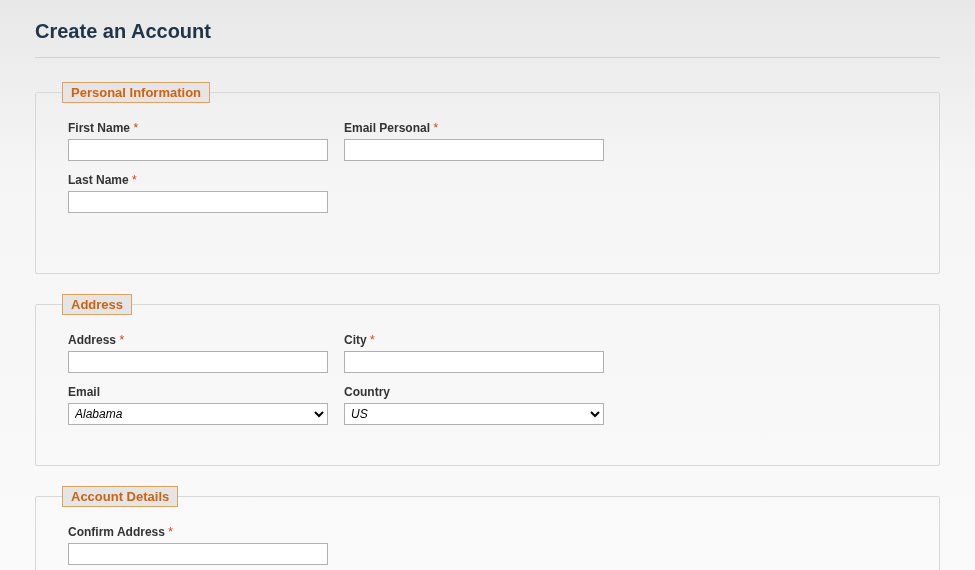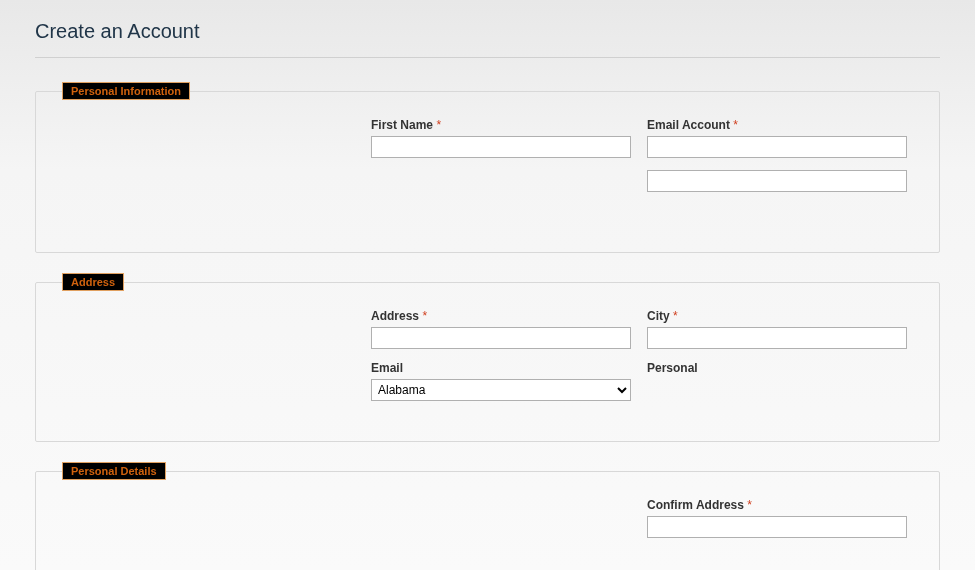--- a/index.html
+++ b/index.html
@@ -13,51 +13,50 @@
       width: 975px;
       height: 570px;
       padding: 0;
       overflow: hidden;
     }
     .container {
       padding: 20px 35px 20px 35px;
     }
     .page-title {
       font-size: 20px;
-      font-weight: normal;
+      font-weight: bold;
       color: #203548;
       margin-bottom: 8px;
       padding-bottom: 6px;
     }
     .title-divider {
       border: none;
       border-top: 1px solid #d0d0d0;
       margin-bottom: 24px;
     }
     fieldset {
       border: 1px solid #d8d8d8;
       border-radius: 2px;
       padding: 18px 32px 28px 32px;
       margin-bottom: 20px;
       background: transparent;
     }
     legend {
       padding: 2px 8px;
       border: 1px solid #e0a060;
-      background: #000000;
+      background: #e5e5e5;
       color: #d0620e;
-      font-size: 11px;
+      font-size: 13px;
       font-weight: bold;
       margin-left: -6px;
     }
     .form-row {
       display: flex;
       gap: 16px;
       margin-bottom: 12px;
-      justify-content: flex-end;
     }
     .form-group {
       display: flex;
       flex-direction: column;
       width: 260px;
     }
     .form-label {
       font-size: 12px;
       color: #333;
       font-weight: bold;
@@ -75,20 +74,21 @@
       font-size: 12px;
       width: 100%;
     }
     .form-select {
       height: 22px;
       border: 1px solid #b0b0b0;
       background: #fff;
       padding: 1px 2px;
       font-size: 12px;
       width: 100%;
+      font-style: italic;
     }
     .spacer {
       height: 20px;
     }
   </style>
 </head>
 <body>
 
 <div class="container">
   <h1 class="page-title">Create an Account</h1>
@@ -99,28 +99,32 @@
     <div class="form-row">
       <div class="form-group">
         <label class="form-label">
           <span>First Name</span>
           <span class="required">*</span>
         </label>
         <input type="text" class="form-input" style="">
       </div>
       <div class="form-group">
         <label class="form-label">
-          <span>Email Account</span>
+          <span>Email Personal</span>
           <span class="required">*</span>
         </label>
         <input type="text" class="form-input" style="">
       </div>
     </div>
     <div class="form-row">
       <div class="form-group">
+        <label class="form-label">
+          <span>Last Name</span>
+          <span class="required">*</span>
+        </label>
         <input type="text" class="form-input" style="">
       </div>
     </div>
     <div class="spacer"></div>
   </fieldset>
 
   <fieldset>
     <legend>Address</legend>
     <div class="form-row">
       <div class="form-group">
@@ -139,27 +143,30 @@
       </div>
     </div>
     <div class="form-row">
       <div class="form-group">
         <label class="form-label">Email</label>
         <select class="form-select">
           <option>Alabama</option>
         </select>
       </div>
       <div class="form-group">
-        <label class="form-label">Personal</label>
+        <label class="form-label">Country</label>
+        <select class="form-select">
+          <option>US</option>
+        </select>
       </div>
     </div>
   </fieldset>
 
   <fieldset>
-    <legend>Personal Details</legend>
+    <legend>Account Details</legend>
     <div class="form-row">
       <div class="form-group">
         <label class="form-label">
           <span>Confirm Address</span>
           <span class="required">*</span>
         </label>
         <input type="password" class="form-input" style="">
       </div>
     </div>
 

